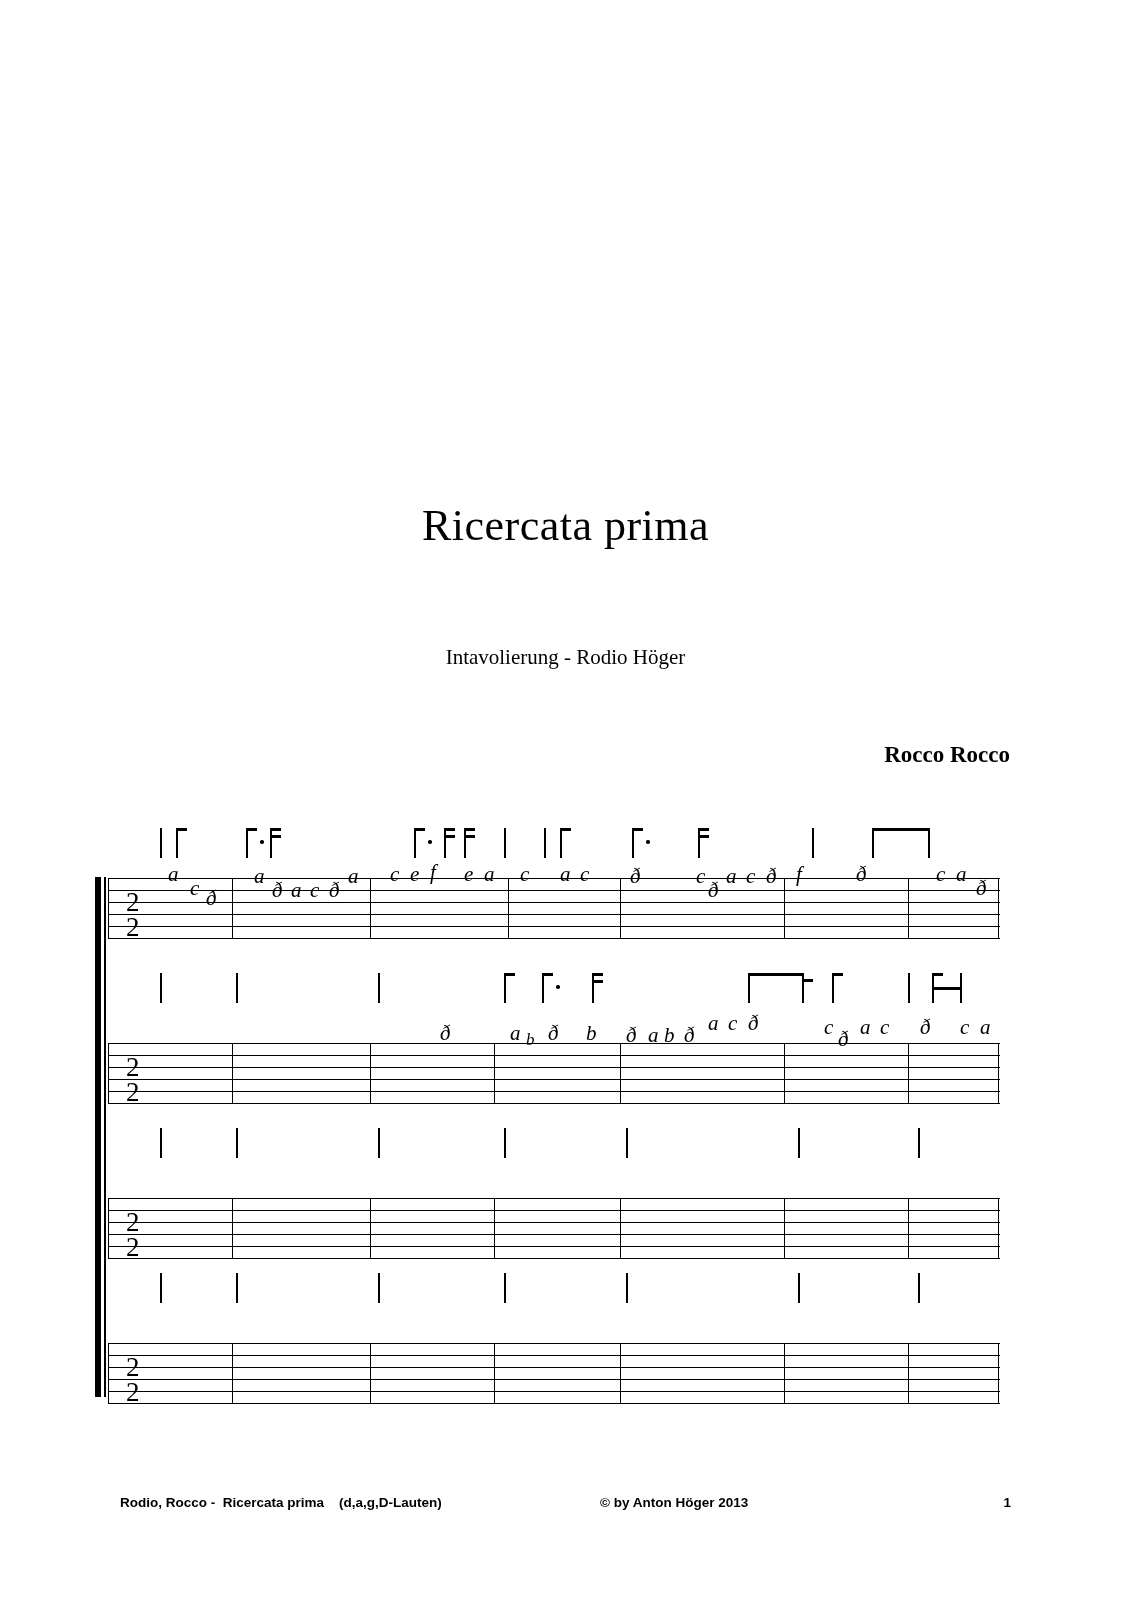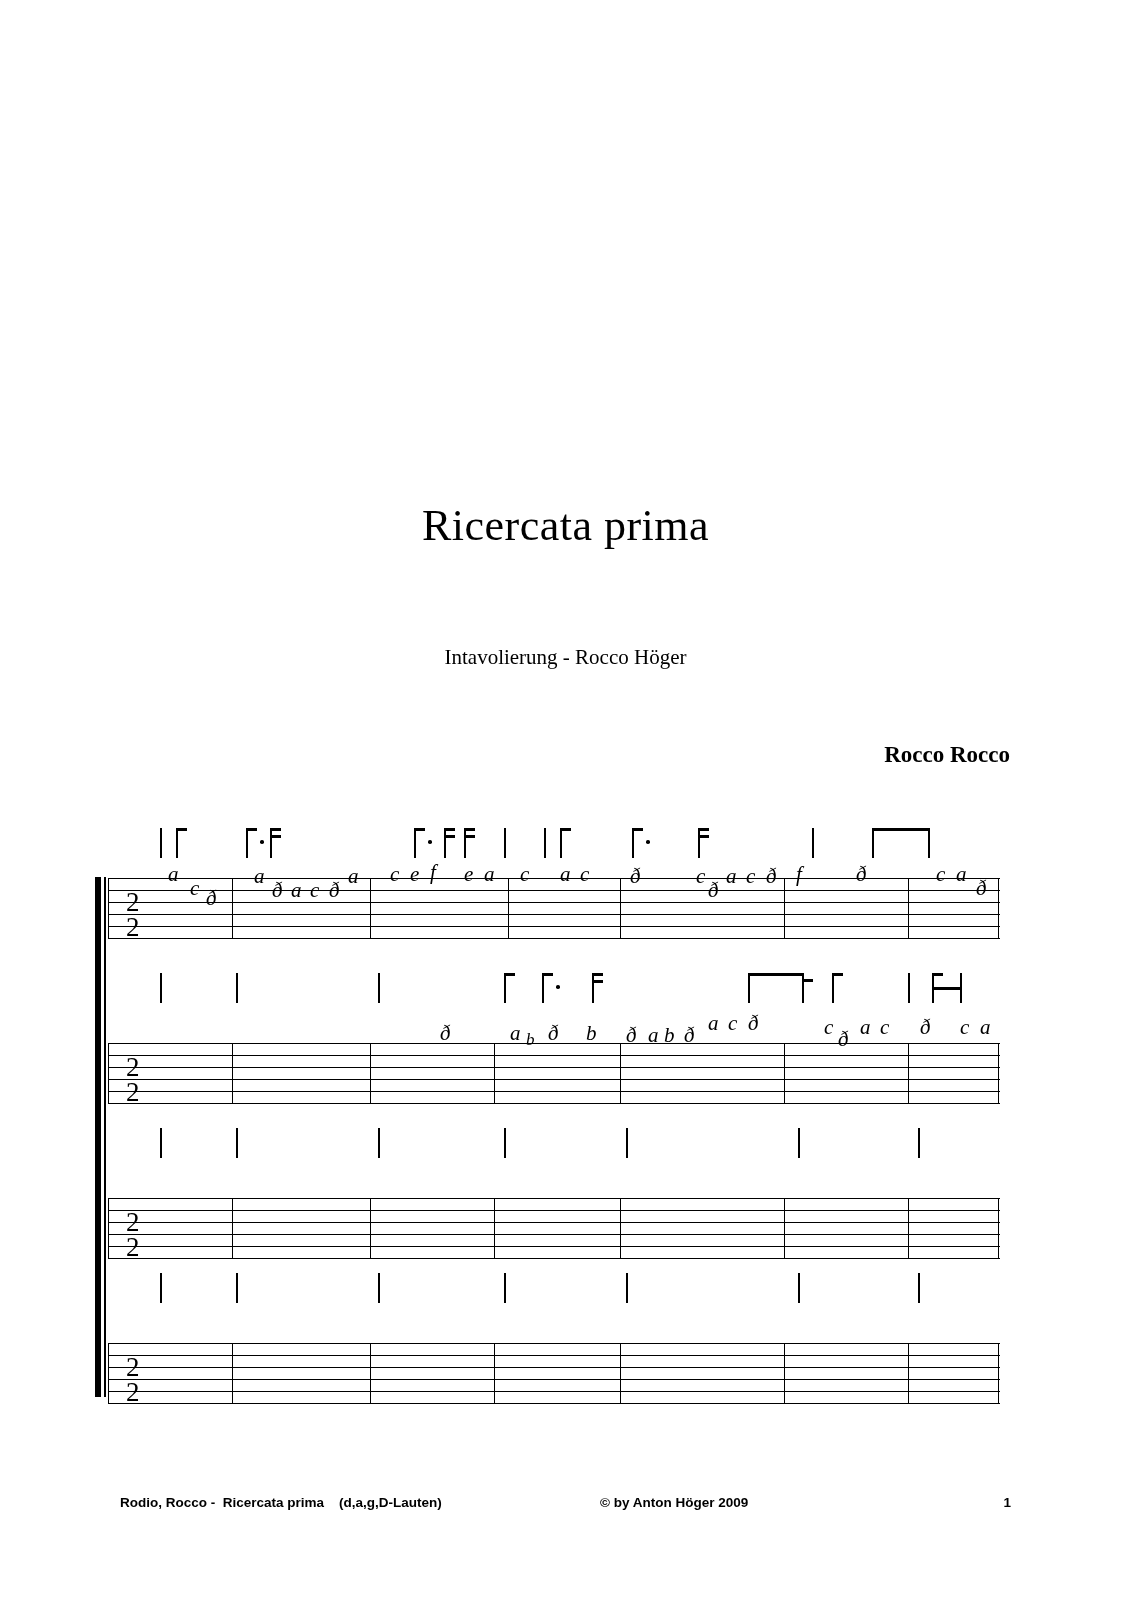--- a/index.html
+++ b/index.html
@@ -176,21 +176,21 @@
     line-height: 1;
     white-space: pre;
   }
 </style>
 </head>
 <body>
 
 <div class="page">
 
   <div class="title">Ricercata prima</div>
-  <div class="subtitle">Intavolierung - Rocco Höger</div>
+  <div class="subtitle">Intavolierung - Rodio Höger</div>
   <div class="composer">Rocco Rocco</div>
 
   <div class="systems">
 
     <div class="left-bar" style="top:877px; height:520px;"></div>
     <div class="left-bar-thin" style="top:877px; height:520px;"></div>
 
     <div class="system" style="top:820px; height:130px;">
 
       <div class="rhythm" style="top:0;">
@@ -427,17 +427,17 @@
           <span>2</span>
           <span>2</span>
         </div>
       </div>
     </div>
 
   </div>
 
   <div class="footer">
     <span class="f-left">Rodio, Rocco -  Ricercata prima    (d,a,g,D-Lauten)</span>
-    <span class="f-center">© by Anton Höger 2009</span>
+    <span class="f-center">© by Anton Höger 2013</span>
     <span class="f-right">1</span>
   </div>
 
 </div>
 
 </body></html>

